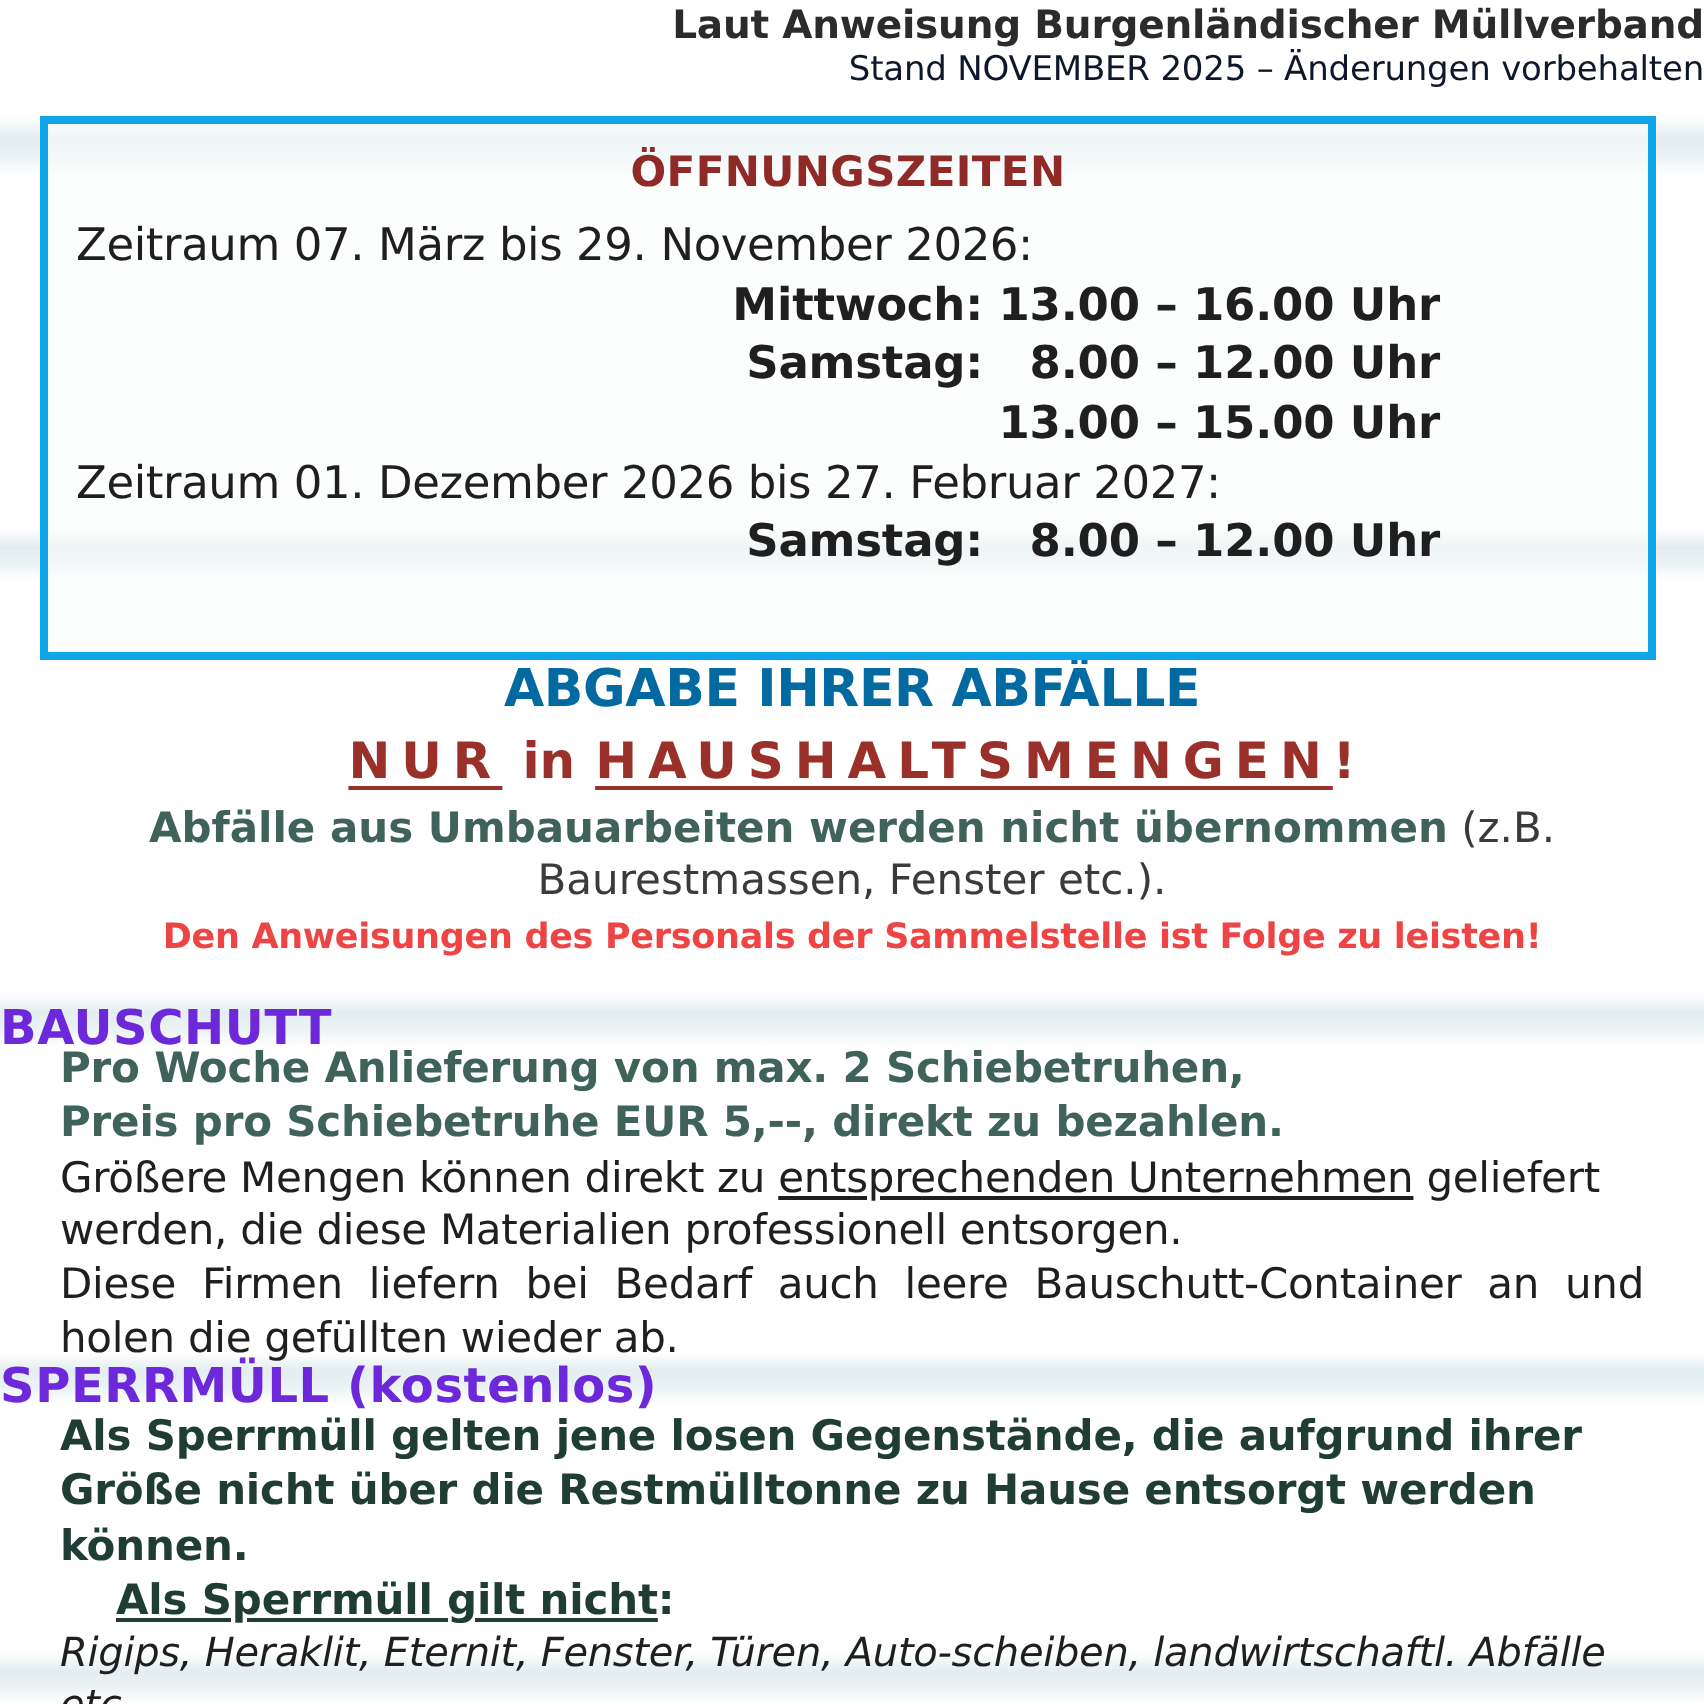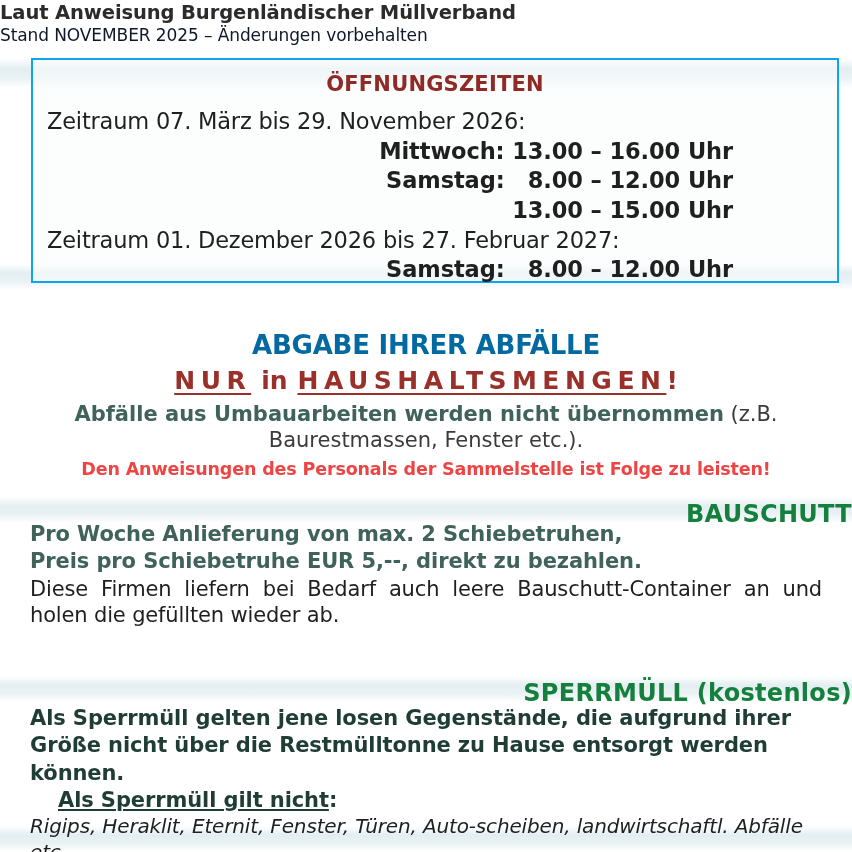--- a/index.html
+++ b/index.html
@@ -32,47 +32,47 @@
   .band-e { top: 826px; height: 26px; }
 
   .page {
     position: relative;
     z-index: 2;
     padding: 0;
   }
 
   
   .hdr {
-    text-align: left;
+    text-align: right;
     padding-top: 2px;
   }
   .hdr-title {
     font-weight: bold;
     font-size: 19.5px;
     color: #2b2b2b;
     letter-spacing: -0.1px;
     line-height: 1.08;
   }
   .hdr-sub {
     font-size: 17px;
     color: #0f172a;
     line-height: 1.15;
     margin-top: 3px;
     letter-spacing: -0.1px;
   }
 
   
   .hours-box {
     position: absolute;
-    left: 31px;
+    left: 20px;
     top: 58px;
     width: 808px;
-    height: 225px;
+    height: 272px;
     box-sizing: border-box;
-    border: 2px solid #0ea5e9;
+    border: 4px solid #0ea5e9;
     background: rgba(250,252,252,0.55);
     z-index: 3;
   }
   .hours-title {
     text-align: center;
     font-weight: bold;
     font-size: 21px;
     color: #8f2a26;
     letter-spacing: 0.2px;
     margin-top: 12px;
@@ -149,24 +149,24 @@
   .abgabe-note {
     font-weight: bold;
     font-size: 17.5px;
     color: #ef4444;
     margin-top: 6px;
     letter-spacing: -0.15px;
   }
 
   
   .sec-head {
-    text-align: right;
+    text-align: left;
     font-weight: bold;
     font-size: 24px;
-    color: #15803d;
+    color: #6d28d9;
     letter-spacing: 0.3px;
   }
 
   
   .body-col {
     position: absolute;
     left: 30px;
     width: 792px;
   }
   .b-bold {
@@ -257,20 +257,23 @@
     </div>
 
     <div class="abgabe-note">Den Anweisungen des Personals der Sammelstelle ist Folge zu leisten!</div>
   </div>
 
   <div id="bauschutt-head" class="sec-head">BAUSCHUTT</div>
 
   <div id="bauschutt-body" class="body-col">
     <div class="b-bold">Pro Woche Anlieferung von max. 2 Schiebetruhen,</div>
     <div class="b-bold">Preis pro Schiebetruhe EUR 5,--, direkt zu bezahlen.</div>
+    <div class="b-norm">
+      <span>Größere Mengen können direkt zu </span><span class="u">entsprechenden Unternehmen</span><span> geliefert werden, die diese Materialien professionell entsorgen.</span>
+    </div>
     <div class="b-norm b-just">Diese Firmen liefern bei Bedarf auch leere Bauschutt-Container an und holen die gefüllten wieder ab.</div>
   </div>
 
   <div id="sperrmull-head" class="sec-head">SPERRMÜLL (kostenlos)</div>
 
   <div id="sperrmull-body" class="body-col">
     <div class="b-bold-dark">Als Sperrmüll gelten jene losen Gegenstände, die aufgrund ihrer Größe nicht über die Restmülltonne zu Hause entsorgt werden können.</div>
     <div class="b-bold-dark">
       <span class="u-thick">Als Sperrmüll gilt nicht</span><span>:</span>
     </div>

